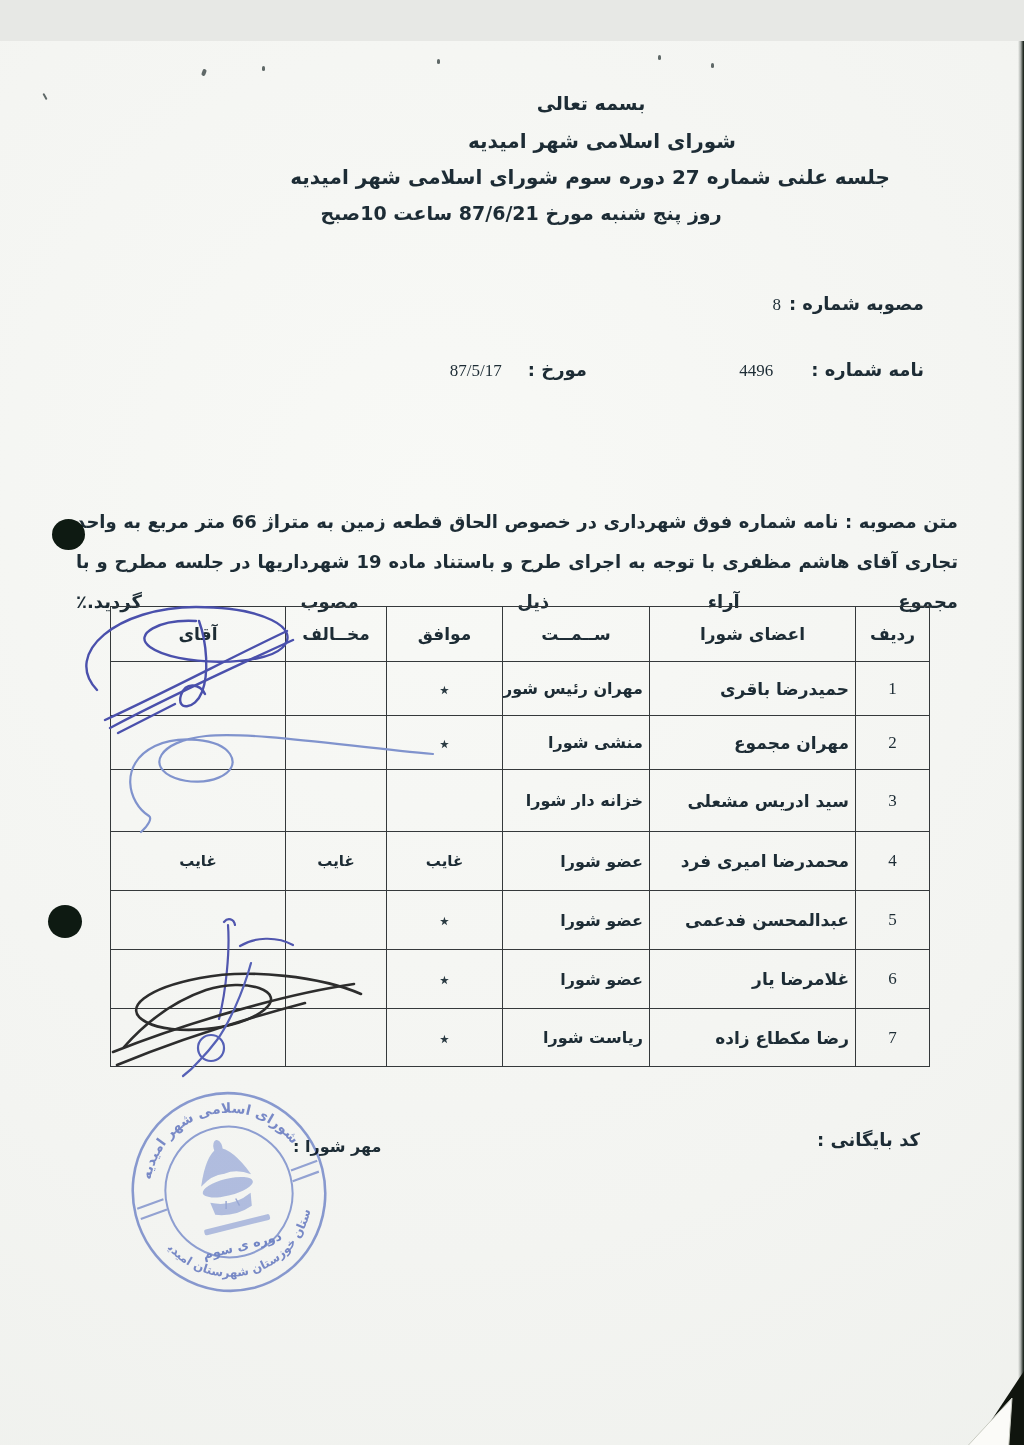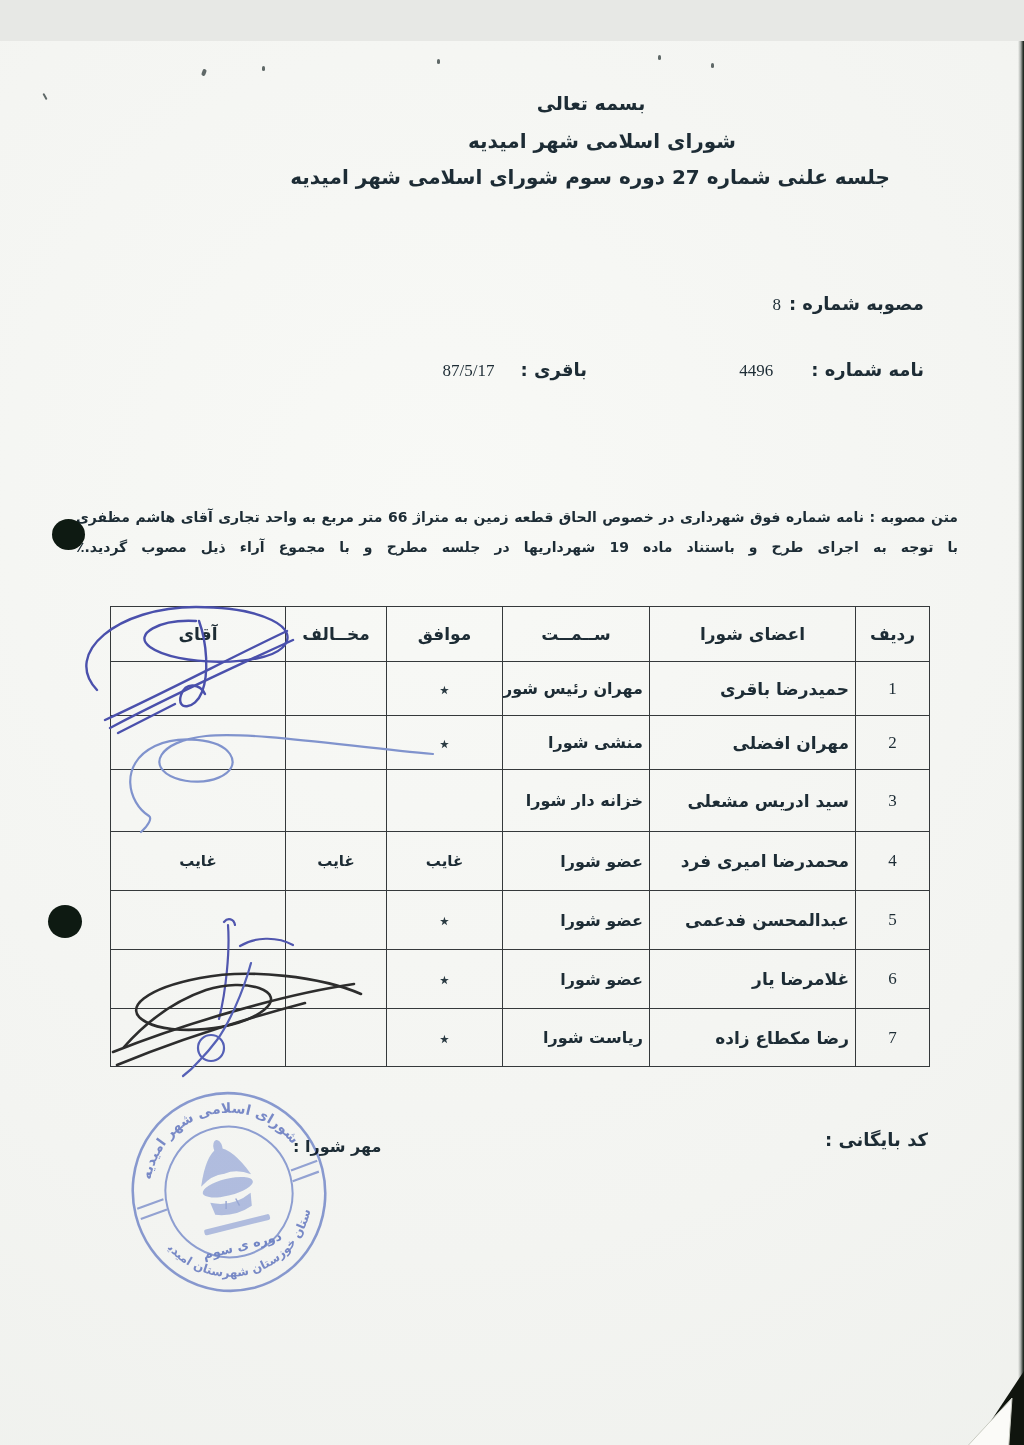--- a/index.html
+++ b/index.html
@@ -11,21 +11,21 @@
   .abs{position:absolute;}
   .bold{font-weight:bold;}
   .nowrap{white-space:nowrap;}
   .center-line{position:absolute;transform:translateX(-50%);font-weight:bold;white-space:nowrap;}
   .num{font-family:"Liberation Serif", serif;font-weight:normal;}
   .fieldrow{position:absolute;display:flex;direction:rtl;align-items:baseline;font-weight:bold;font-size:18px;}
   .fieldrow .num{font-size:17px;}
   .subject{font-size:19px;font-weight:bold;white-space:nowrap;}
   .bodytext{
     position:absolute;right:66px;width:882px;top:461px;
-    font-size:14px;font-weight:bold;line-height:30px;
+    font-size:18px;font-weight:bold;line-height:40px;
     text-align:justify;text-align-last:justify;direction:rtl;
   }
   
   #members-table{
     position:absolute;right:94px;top:565px;width:819px;
     border-collapse:collapse;table-layout:fixed;direction:rtl;
   }
   #members-table th,#members-table td{
     border:1px solid #35393b;padding:0 6px;vertical-align:middle;overflow:hidden;
   }
@@ -54,32 +54,33 @@
   .corner{position:absolute;left:934px;top:1325px;width:90px;height:120px;}
 </style>
 </head>
 <body>
 
 <div class="page">
 
   <div class="center-line" style="left:591px;top:51px;font-size:19px;">بسمه تعالی</div>
   <div class="center-line" style="left:602px;top:88px;font-size:20px;">شورای اسلامی شهر امیدیه</div>
   <div class="center-line" style="left:590px;top:124px;font-size:20px;">جلسه علنی شماره 27 دوره سوم شورای اسلامی شهر امیدیه</div>
+  <div class="center-line" style="left:521px;top:161px;font-size:19px;">روز پنج شنبه مورخ 87/6/21 ساعت 10صبح</div>
 
   <div class="fieldrow" style="right:100px;top:252px;gap:8px;">
     <span>مصوبه شماره :</span>
     <span class="num">8</span>
   </div>
 
   <div class="fieldrow" style="right:100px;top:318px;gap:38px;">
     <span>نامه شماره :</span>
     <span class="num">4496</span>
   </div>
   <div class="fieldrow" style="right:437px;top:318px;gap:26px;">
-    <span>باقری :</span>
+    <span>مورخ :</span>
     <span class="num">87/5/17</span>
   </div>
 
 
   <div class="bodytext">متن مصوبه : نامه شماره فوق شهرداری در خصوص الحاق قطعه زمین به متراژ 66 متر مربع به واحد تجاری آقای هاشم مظفری با توجه به اجرای طرح و باستناد ماده 19 شهرداریها در جلسه مطرح و با مجموع آراء ذیل مصوب گردید.٪</div>
 
   <table id="members-table">
     <colgroup>
       <col style="width:74px">
         <col style="width:206px">
@@ -102,21 +103,21 @@
         <tr>
           <td class="c-no">1</td>
           <td class="c-name">حمیدرضا باقری</td>
           <td class="c-role">مهران رئیس شورا</td>
           <td class="c-agree star">٭</td>
           <td class="c-against"></td>
           <td class="c-signature"></td>
         </tr>
         <tr>
           <td class="c-no">2</td>
-          <td class="c-name">مهران افضلی</td>
+          <td class="c-name">مهران مجموع</td>
           <td class="c-role">منشی شورا</td>
           <td class="c-agree star">٭</td>
           <td class="c-against"></td>
           <td class="c-signature"></td>
         </tr>
         <tr>
           <td class="c-no">3</td>
           <td class="c-name">سید ادریس مشعلی</td>
           <td class="c-role">خزانه دار شورا</td>
           <td class="c-agree"></td>
@@ -151,21 +152,21 @@
           <td class="c-no">7</td>
           <td class="c-name">رضا مکطاع زاده</td>
           <td class="c-role">ریاست شورا</td>
           <td class="c-agree star">٭</td>
           <td class="c-against"></td>
           <td class="c-signature"></td>
         </tr>
       </tbody>
   </table>
 
-  <div class="abs bold nowrap" style="right:96px;top:1088px;font-size:18px;">کد بایگانی :</div>
+  <div class="abs bold nowrap" style="right:104px;top:1088px;font-size:18px;">کد بایگانی :</div>
 
   <div class="stamp-caption">مهر شورا :</div>
 
   <svg class="sig-overlay" viewBox="0 0 1024 1445">
     <g stroke="#4a50ac" stroke-width="2.4" fill="none" stroke-linecap="round">
       <path d="M 97 649 C 62 612 118 566 196 566 C 262 566 303 587 282 607 C 262 626 176 625 150 606 C 132 593 160 578 196 580"></path>
       <path d="M 293 599 C 238 624 163 659 110 687 M 287 590 C 232 616 168 650 105 679"></path>
       <path d="M 199 580 C 207 602 209 633 202 651 C 195 669 176 670 181 654 C 186 640 200 643 205 653"></path>
       <path d="M 118 692 L 175 663"></path>
     </g>

